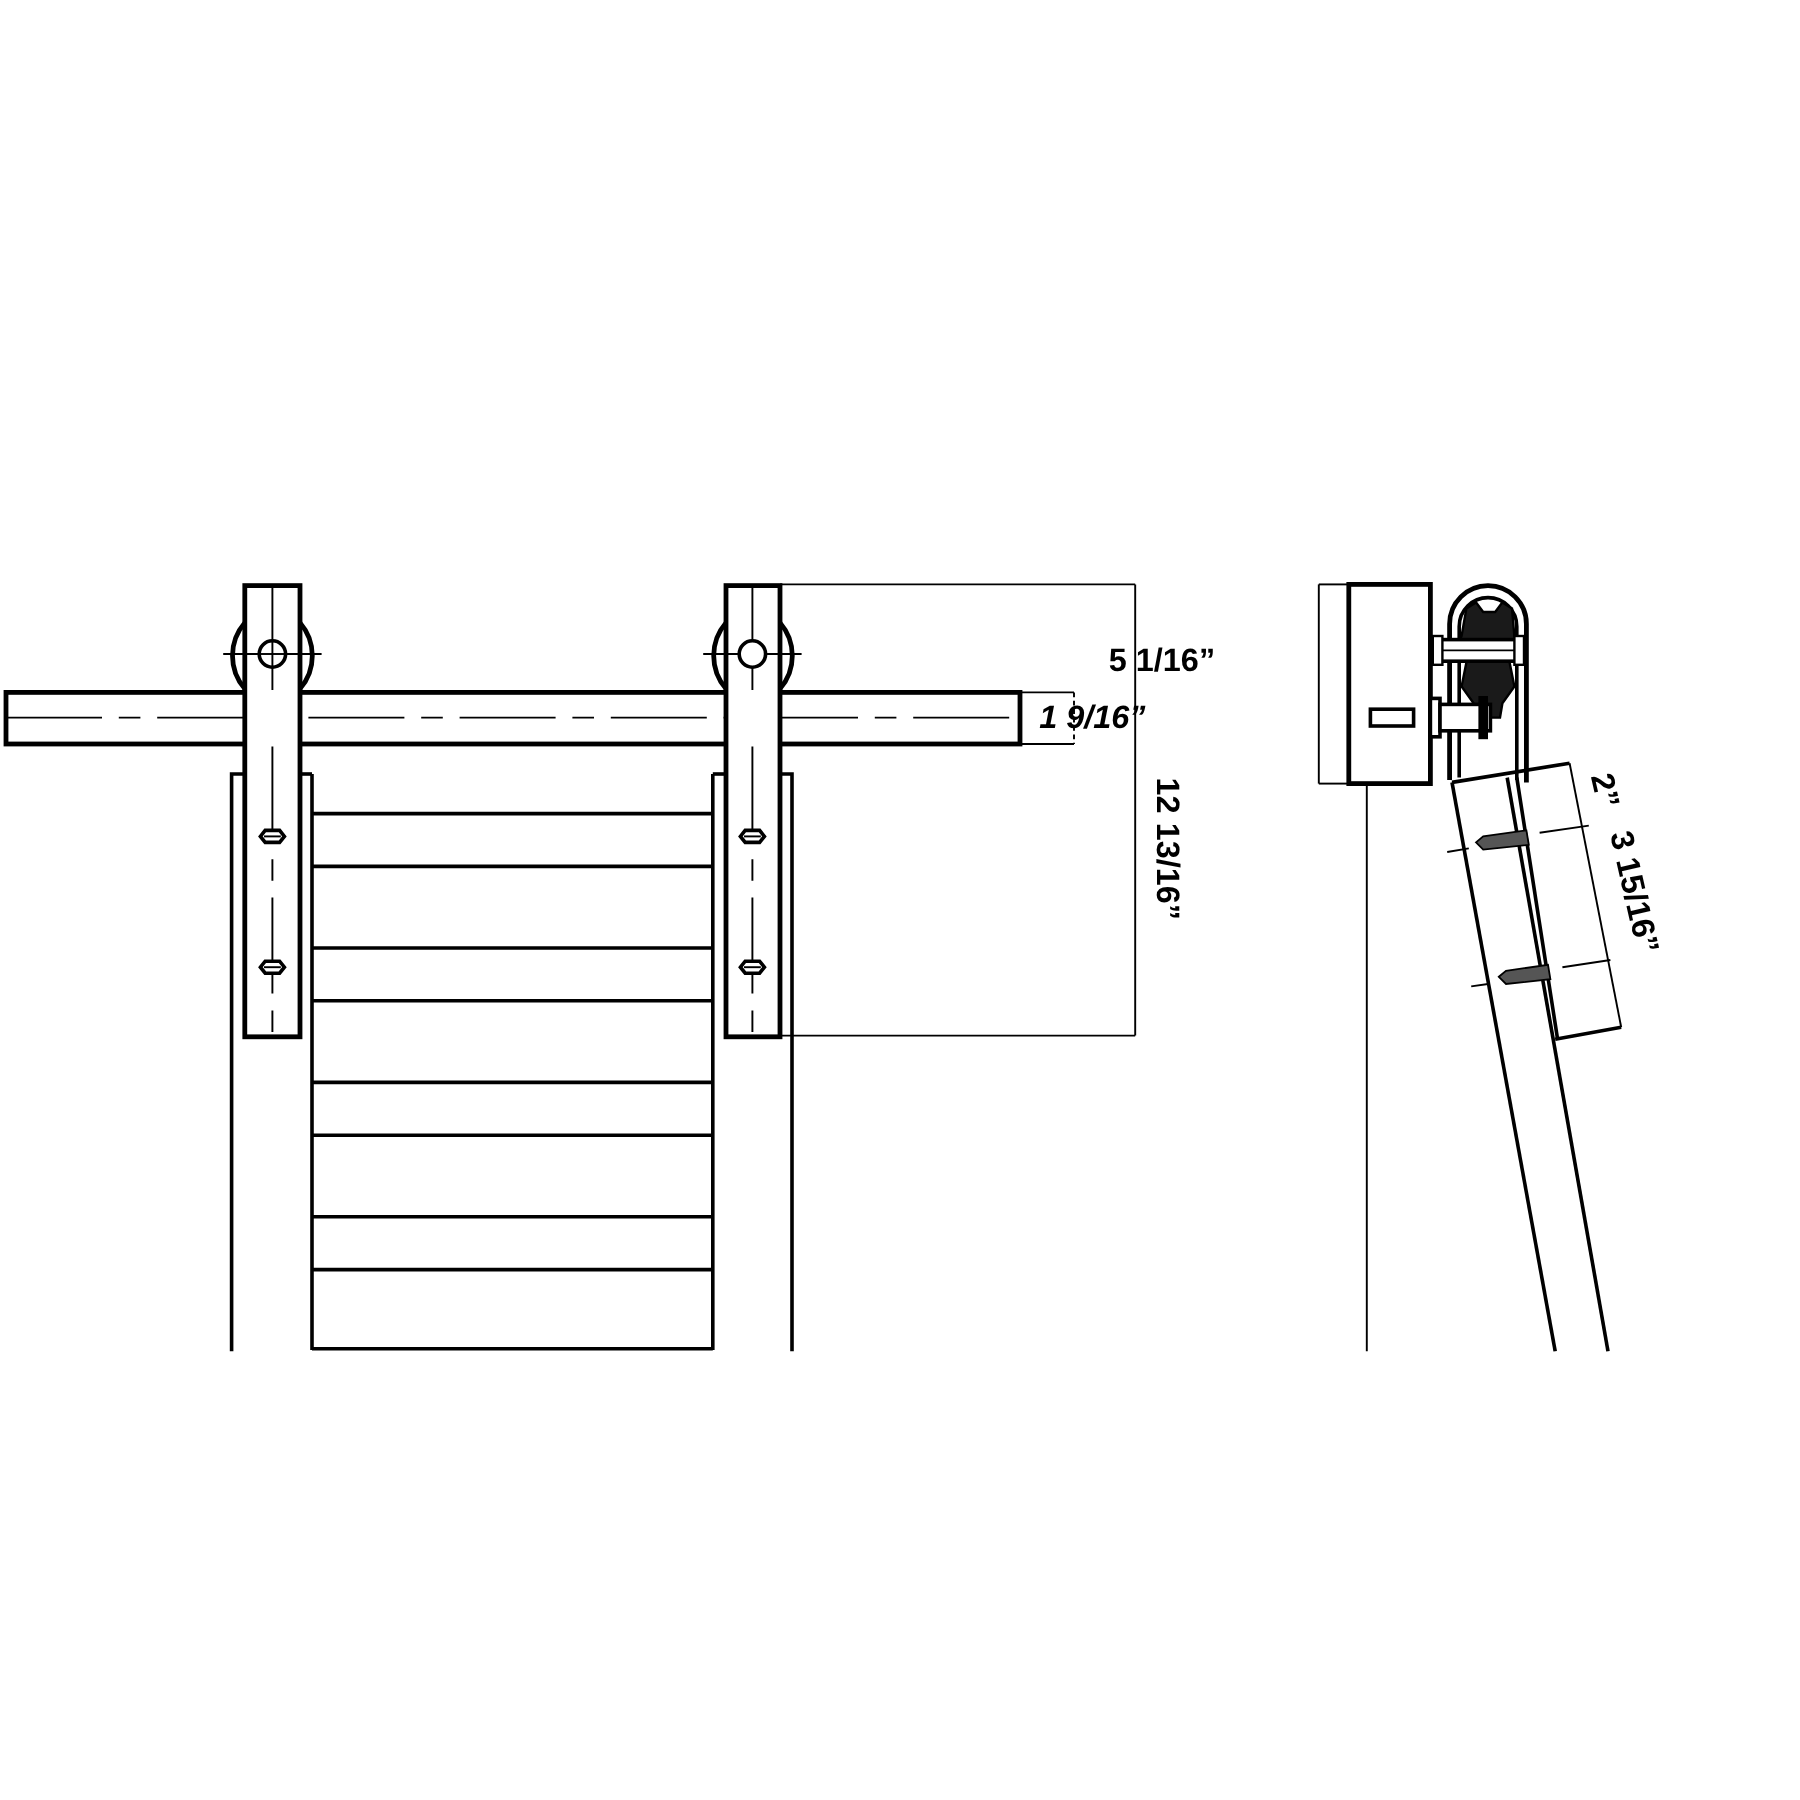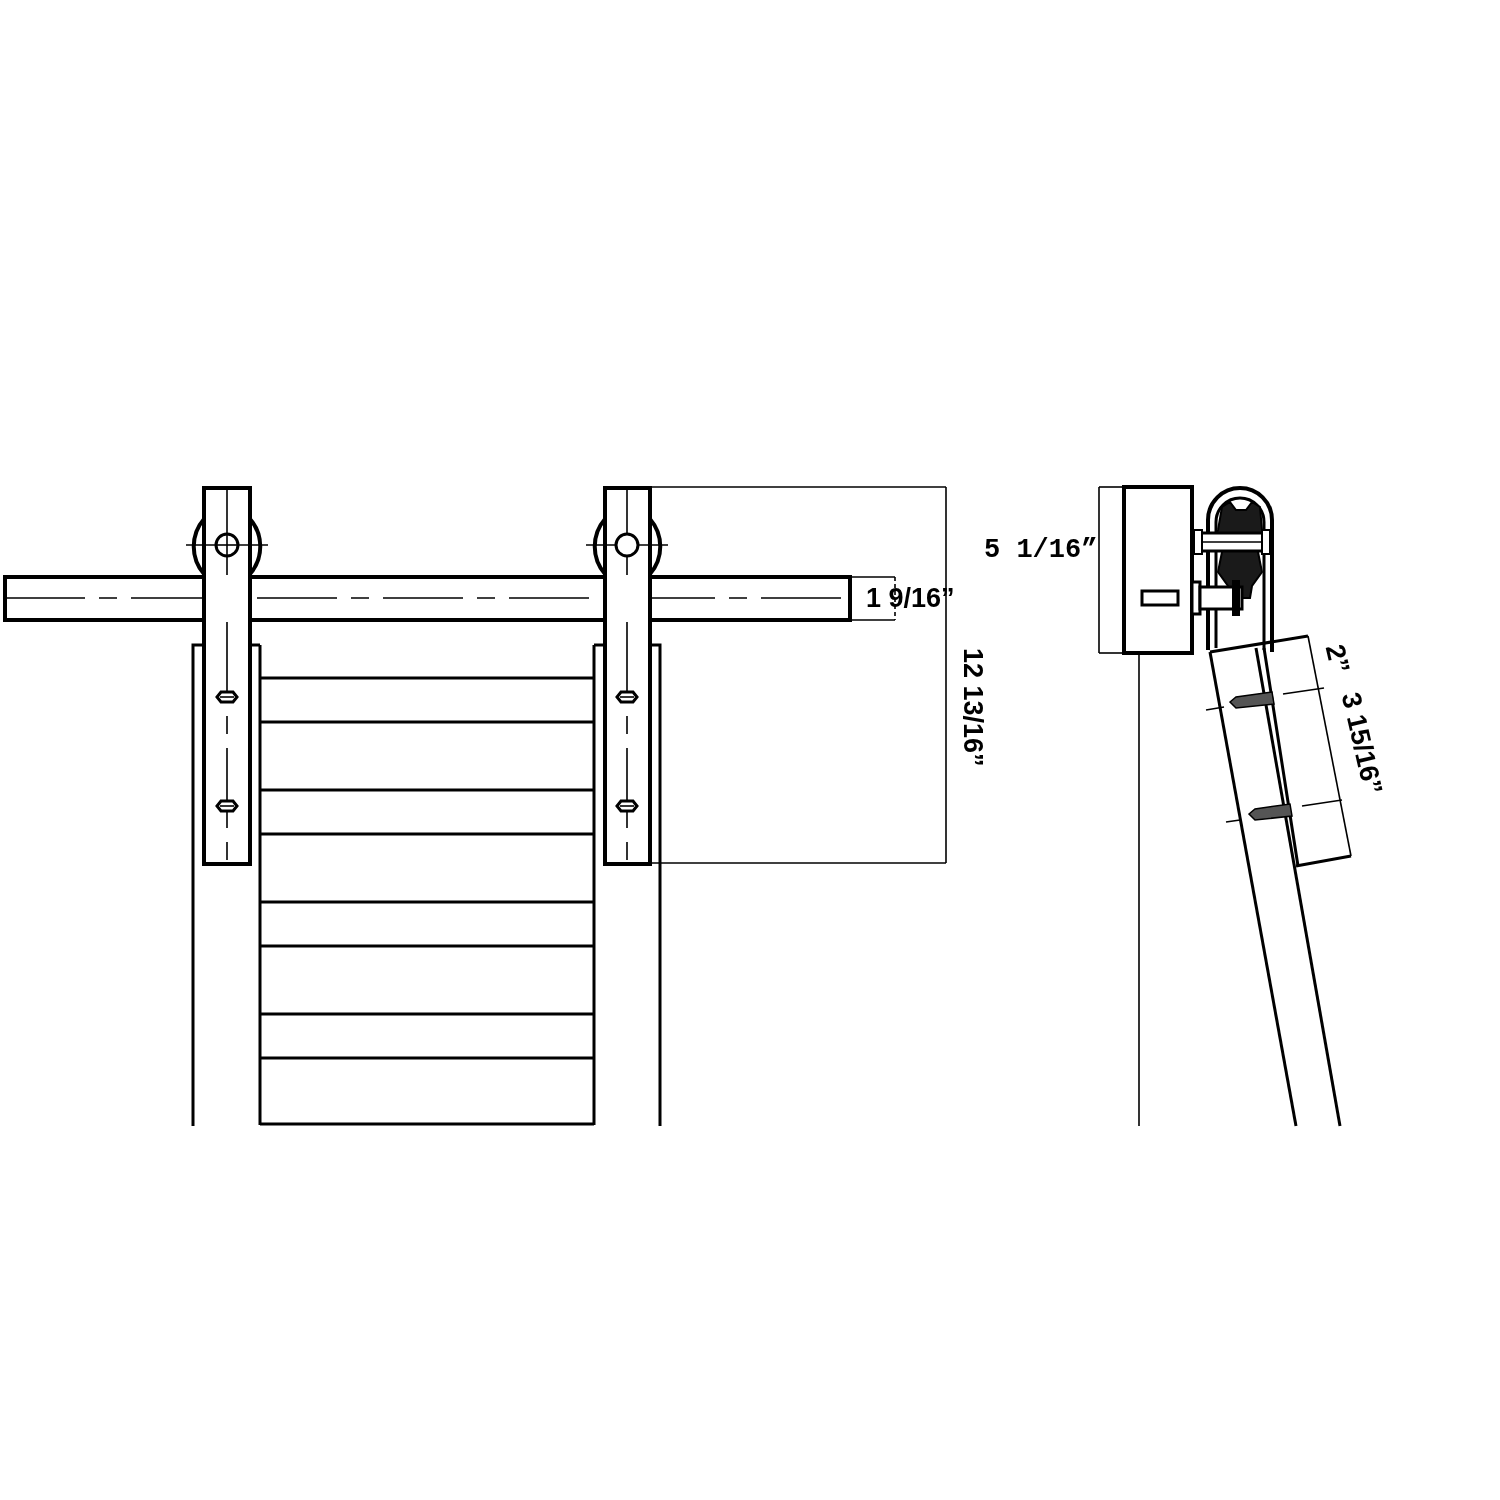--- a/index.html
+++ b/index.html
@@ -142,21 +142,21 @@
     <g>
       <polygon points="1249,814 1255,809 1290,804 1292,816 1255,820" fill="#555" stroke="#000" stroke-width="1.5"></polygon>
       <line class="thin" x1="1226" y1="822" x2="1240" y2="820"></line>
       <line class="thin" x1="1302" y1="806" x2="1342" y2="800"></line>
     </g>
 
     <line class="thin" x1="1308" y1="636" x2="1351" y2="856"></line>
   </g>
 </svg>
 
-<div class="dim-label" style="left:866px; top:585px;">1 9/16”</div>
+<div class="dim-label" style="left:866px; top:585px;font-style:italic;">1 9/16”</div>
 
 <div class="dim-label rot90" style="left:986px; top:648px;">12 13/16”</div>
 
-<div class="dim-label" style="left:984px; top:537px;font-family:Liberation Mono, monospace;">5 1/16”</div>
+<div class="dim-label" style="left:924px; top:537px;">5 1/16”</div>
 
 <div class="dim-label rot-slant" style="left:1347px; top:642px;">2”</div>
 
 <div class="dim-label rot-slant" style="left:1363px; top:690px;">3 15/16”</div>
 
 </body></html>

